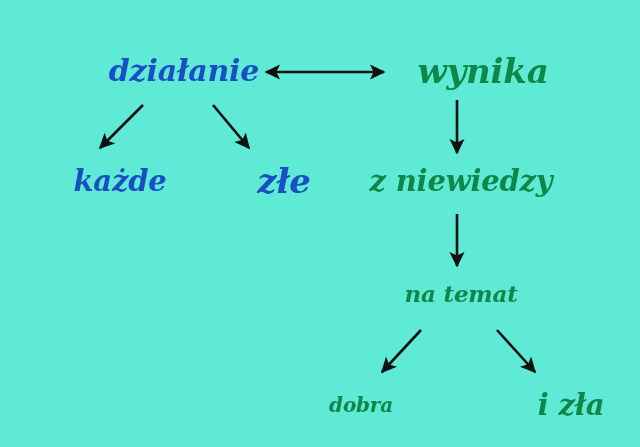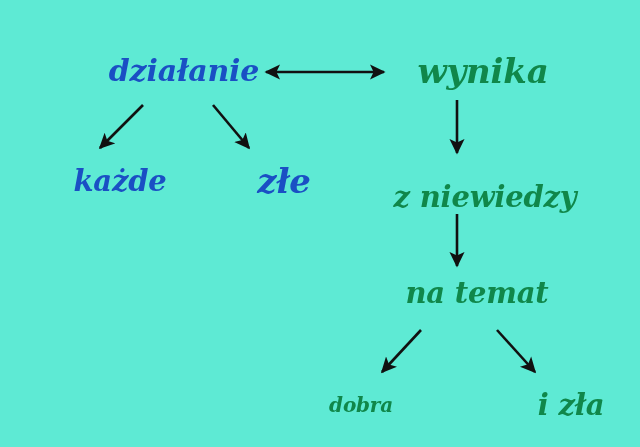--- a/index.html
+++ b/index.html
@@ -61,19 +61,19 @@
         <line x1="421" y1="330" x2="382" y2="372" stroke="#111111" marker-end="url(#ah)"></line>
         <line x1="497" y1="330" x2="535" y2="372" stroke="#111111" marker-end="url(#ah)"></line>
       </g>
   </svg>
 
   <div id="node-layer">
       <div class="node blue" style="left: 184px; top: 71px; font-size: 30px; color: rgb(26, 79, 196);">działanie</div>
       <div class="node green" style="left: 483px; top: 71px; font-size: 34px; color: rgb(16, 135, 74);">wynika</div>
       <div class="node blue" style="left: 80px; top: 181px; font-size: 29px; color: rgb(26, 79, 196); margin-left: 40px;">każde</div>
       <div class="node blue" style="left: 284px; top: 181px; font-size: 34px; color: rgb(26, 79, 196);">złe</div>
-      <div class="node green" style="left: 461px; top: 197px; font-size: 29px; color: rgb(16, 135, 74); margin-left: 24px;">z niewiedzy</div>
-      <div class="node green" style="left: 477px; top: 293px; font-size: 29px; color: rgb(16, 135, 74);">na temat</div>
+      <div class="node green" style="left: 461px; top: 181px; font-size: 29px; color: rgb(16, 135, 74);">z niewiedzy</div>
+      <div class="node green" style="left: 461px; top: 293px; font-size: 23px; color: rgb(16, 135, 74);">na temat</div>
       <div class="node green" style="left: 361px; top: 405px; font-size: 20px; color: rgb(16, 135, 74);">dobra</div>
       <div class="node green" style="left: 571px; top: 405px; font-size: 29px; color: rgb(16, 135, 74); text-align: center;">i zła</div>
     </div>
 
 </div>
 
 </body></html>

